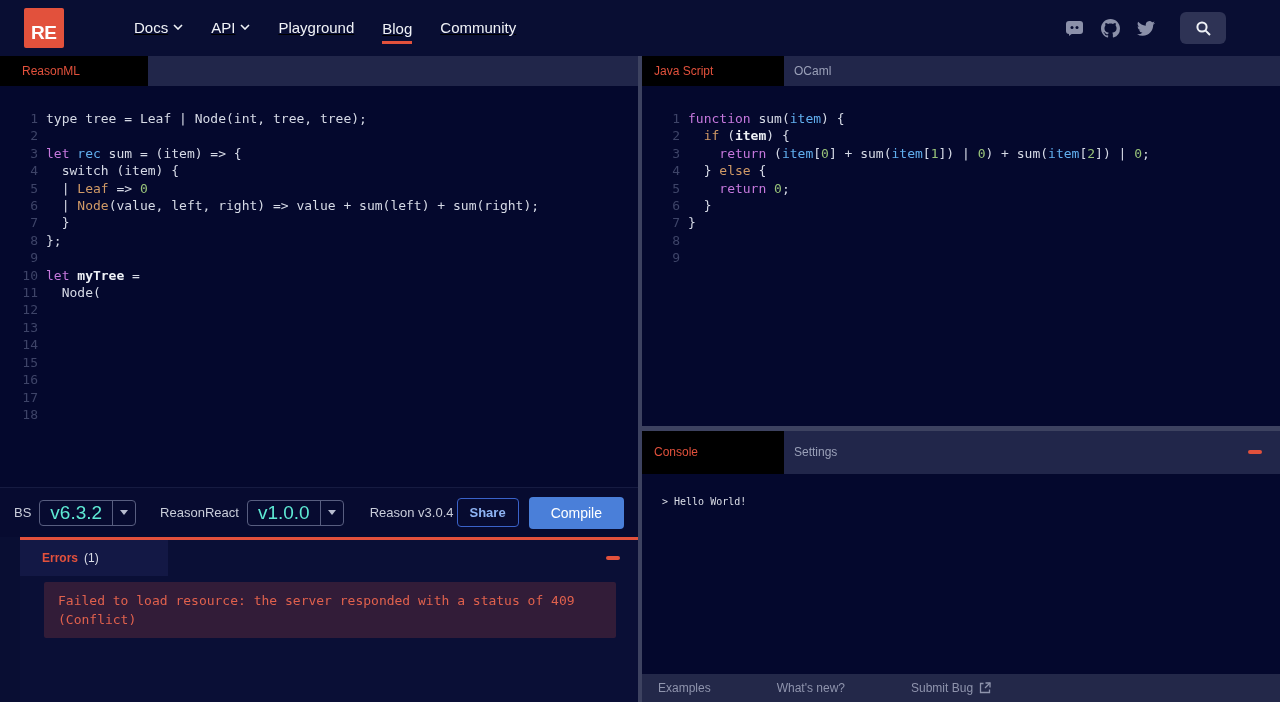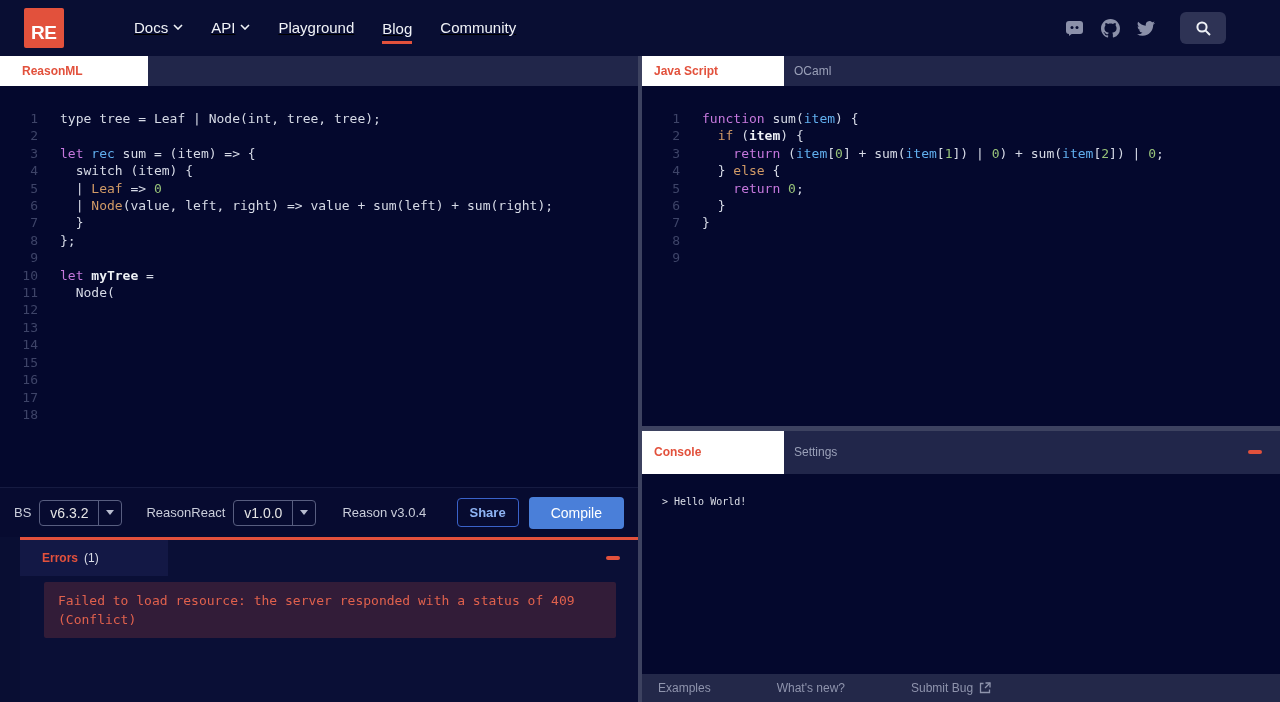--- a/index.html
+++ b/index.html
@@ -21,47 +21,47 @@
     display:flex; align-items:center; justify-content:center; cursor:pointer; }
 
   
   .main { display:flex; height:646px; }
   .vdiv { width:4px; background:#3d4260; }
   .col { width:638px; display:flex; flex-direction:column; }
 
   
   .tabstrip { height:30px; background:#21264a; display:flex; align-items:stretch; flex:0 0 auto; }
   .tab { display:flex; align-items:center; font-size:12px; color:#9aa0b8; cursor:pointer; }
-  .tab.active { background:#ffffff; color:#e2513c; font-weight:bold; }
+  .tab.active { background:#000000; color:#e2513c; font-weight:normal; }
   .tab.lefttab { width:148px; padding-left:22px; }
   .tab.righttab { width:142px; padding-left:12px; }
   .tab.plain { padding:0 10px; }
   .strip-minus { margin-left:auto; margin-right:18px; align-self:center; width:14px; height:4px;
     background:#e2513c; border-radius:2px; cursor:pointer; }
 
   
   .editor { background:#04082d; flex:1 1 auto; overflow:hidden;
     font-family:"DejaVu Sans Mono", monospace; font-size:13px; line-height:17.4px; padding-top:24px; }
   .cl { display:flex; white-space:pre; }
   .ln { width:38px; text-align:right; color:#3e4468; flex:0 0 auto; }
-  .code { margin-left:22px; color:#d6dae6; }
+  .code { margin-left:8px; color:#d6dae6; }
   .tok-w  { color:#d6dae6; }
   .tok-wb { color:#eef1f6; font-weight:bold; }
   .tok-k  { color:#c678dd; }
   .tok-b  { color:#61afef; }
   .tok-o  { color:#d19a66; }
   .tok-g  { color:#98c379; }
 
   
   .toolbar { height:50px; background:#070b30; border-top:1px solid #161b41;
     display:flex; align-items:center; padding:0 14px; flex:0 0 auto; }
   .tb-label { color:#c9cdda; font-size:13px; margin-right:8px; }
   .select { display:inline-flex; align-items:center; height:26px; border:1px solid #585e80;
     border-radius:4px; margin-right:24px; cursor:pointer; }
-  .sel-value { padding:0 10px; font-size:14px; color:#e5e5e5; }
+  .sel-value { padding:0 10px; font-size:19px; color:#5eead4; }
   .sel-div { width:1px; height:100%; background:#585e80; }
   .sel-caret { width:22px; display:flex; align-items:center; justify-content:center; }
   .reason-ver { color:#c9cdda; font-size:13px; margin-left:2px; }
   .share-btn { margin-left:auto; padding:6px 12px; border:1px solid #3a62c9; border-radius:4px;
     color:#8fb4f4; font-size:13px; font-weight:bold; background:transparent; cursor:pointer; }
   .compile-btn { margin-left:10px; padding:8px 22px; background:#4a7fd9; border:none;
     border-radius:4px; color:#fff; font-size:14px; cursor:pointer; }
 
   
   .errors { flex:1 1 auto; background:#0a0f36; border-top:3px solid #e2513c;

